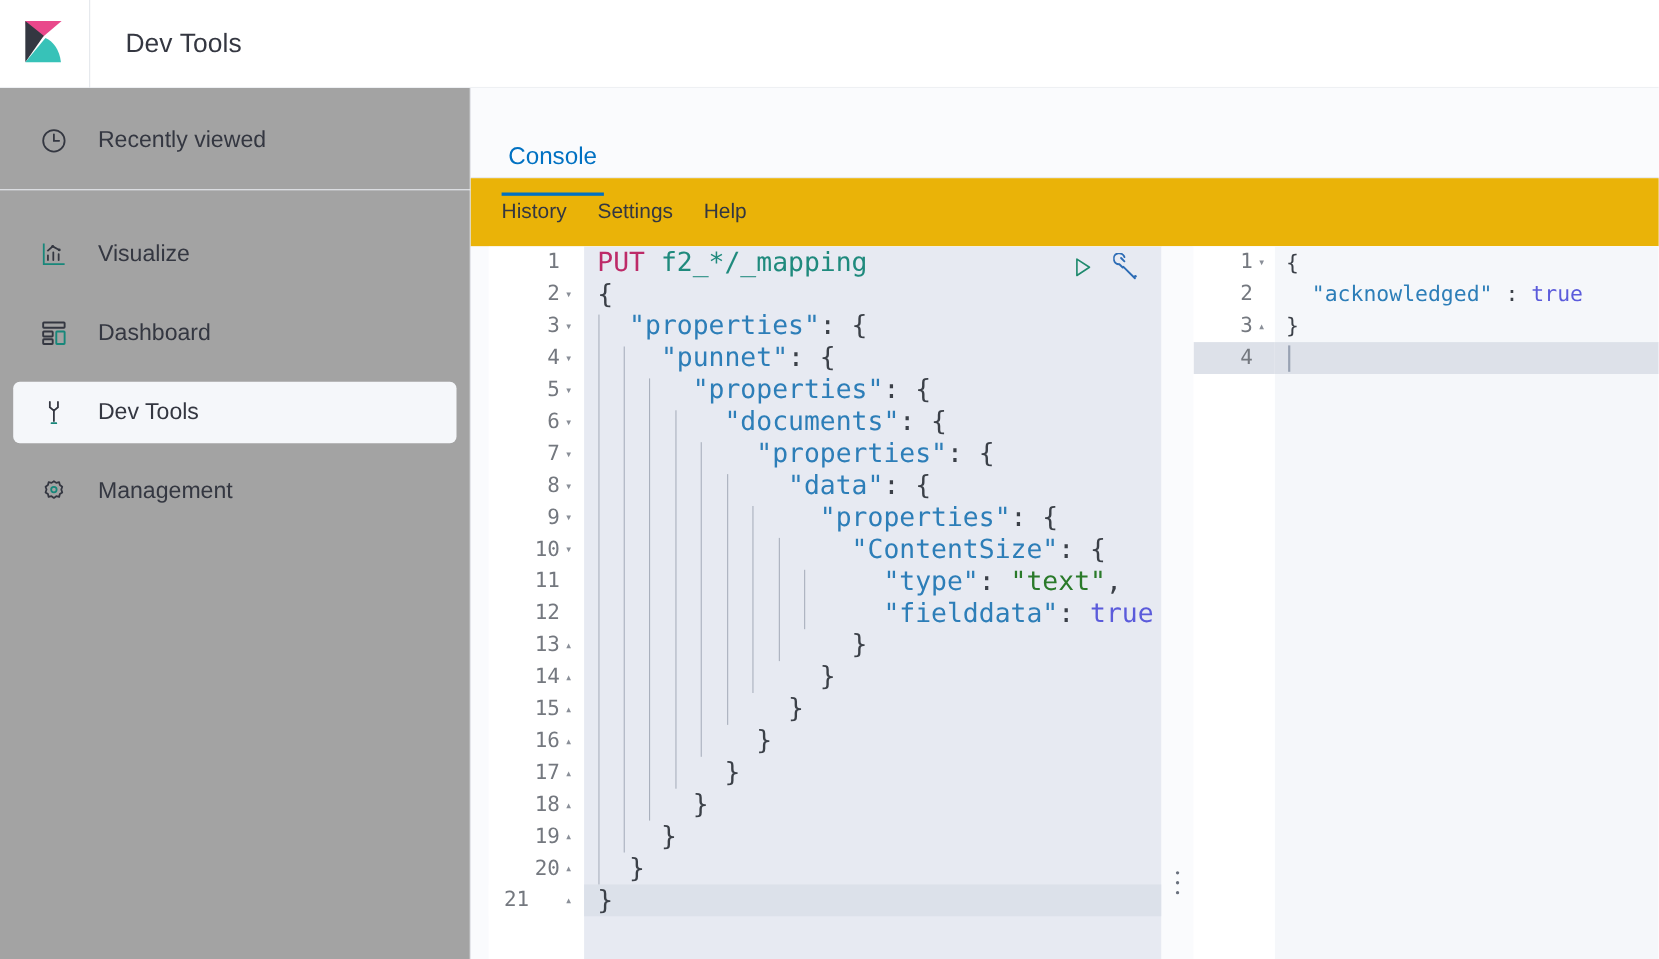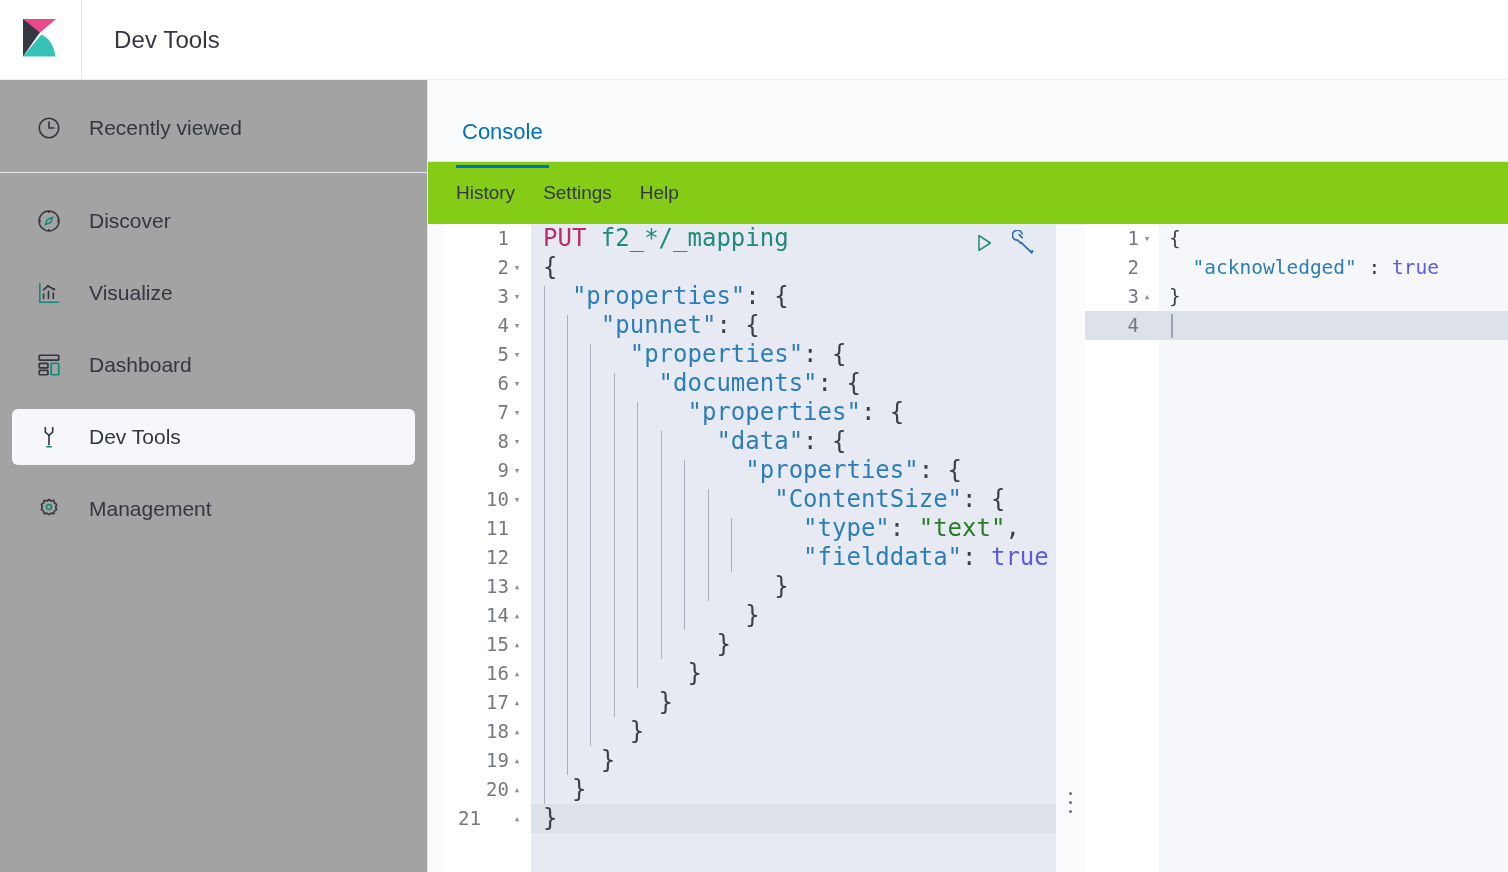--- a/index.html
+++ b/index.html
@@ -85,27 +85,27 @@
     background: #fafbfd;
     display: flex; align-items: flex-end;
     padding-left: 28px;
     border-bottom: 1px solid #e6e8ee;
   }
   #tab-console {
     font-size: 22px; color: #0071c2;
     padding: 0 6px 20px 6px;
     border-bottom: 3px solid #0071c2;
     cursor: pointer; font-weight: 400;
-    position: relative; top: 7px;
+    position: relative; top: 17px;
   }
   #toolbar {
     height: 62px;
     display: flex; align-items: center;
     padding-left: 28px;
-    background: #84cc16;
+    background: #eab308;
     gap: 28px;
   }
   .tool-link {
     font-size: 19px; color: #343741; cursor: pointer;
   }
 
   
   #split {
     flex: 1 1 auto;
     display: flex;
@@ -266,30 +266,20 @@
           <path d="M12 6.6 V12 H16.4" stroke-linecap="round"></path>
         </svg>
       </span>
       <span class="lbl">Recently viewed</span>
     </div>
 
     <div id="recent-sep"></div>
 
     <div id="nav-main">
 
-      <div class="nav-item" id="nav-discover">
-        <span class="ico">
-          <svg width="26" height="26" viewBox="0 0 24 24" fill="none" stroke="#343741" stroke-width="1.4">
-            <circle cx="12" cy="12" r="9.2"></circle>
-            <path d="M15.2 8.8 L10.4 10.6 L8.8 15.2 L13.6 13.4 Z" fill="none" stroke="#17877a"></path>
-            <path d="M12 2.8 V4.6 M12 19.4 V21.2 M2.8 12 H4.6 M19.4 12 H21.2" stroke="#343741"></path>
-          </svg>
-        </span>
-        <span class="lbl">Discover</span>
-      </div>
 
       <div class="nav-item" id="nav-visualize">
         <span class="ico">
           <svg width="26" height="26" viewBox="0 0 24 24" fill="none" stroke="#343741" stroke-width="1.5">
             <path d="M3.5 3 V20.5 H21" stroke="#17877a"></path>
             <path d="M7 17 V13 M11.5 17 V10.5 M16 17 V12" stroke-linecap="round"></path>
             <path d="M6.5 9.5 L11 5.5 L16.5 8.5" stroke="#343741"></path>
             <circle cx="11" cy="5.5" r="1.2" fill="#343741" stroke="none"></circle>
             <circle cx="16.5" cy="8.5" r="1.2" fill="#343741" stroke="none"></circle>
           </svg>

